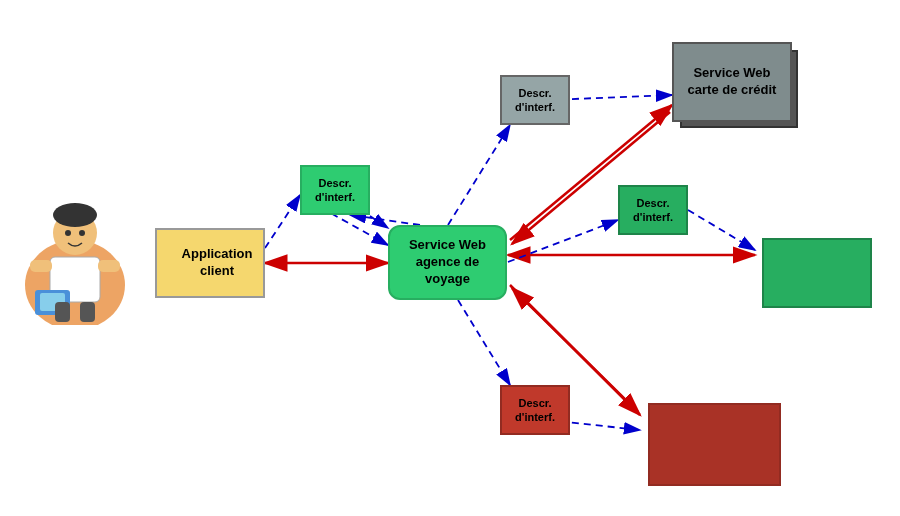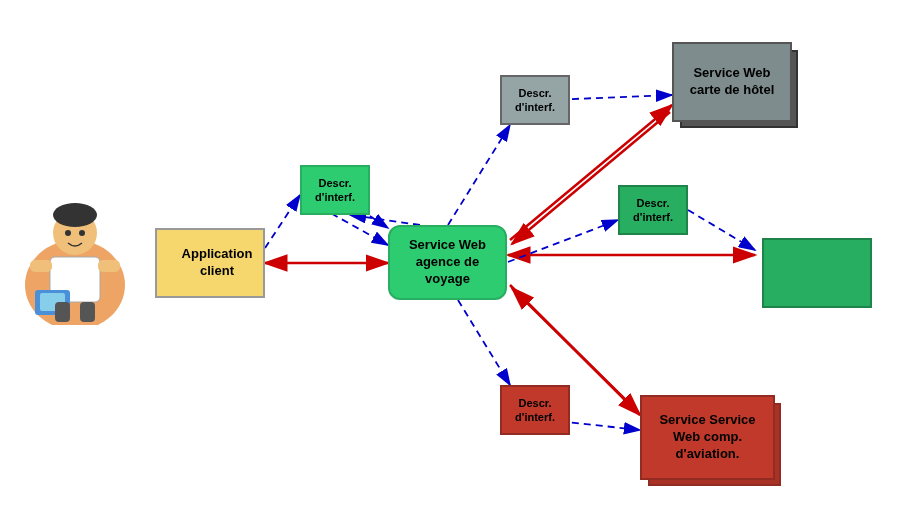--- a/index.html
+++ b/index.html
@@ -251,25 +251,22 @@
     <span>Descr. d'interf.</span>
   </div>
 
   <div class="box box-desc-bottom">
     <span>Descr. d'interf.</span>
   </div>
 
   <div class="box-credit-back"></div>
 
   <div class="box box-credit" style="z-index:1;">
-    <span>Service Web carte de hôtel</span>
+    <span>Service Web carte de crédit</span>
   </div>
 
   <div class="box-credit-shadow"></div>
 
 
   <div class="box-aviation-back"></div>
 
-  <div class="box box-aviation" style="z-index:1;">
-    <span>Service Service Web comp. d'aviation.</span>
-  </div>
 
 </div>
 
 </body></html>

